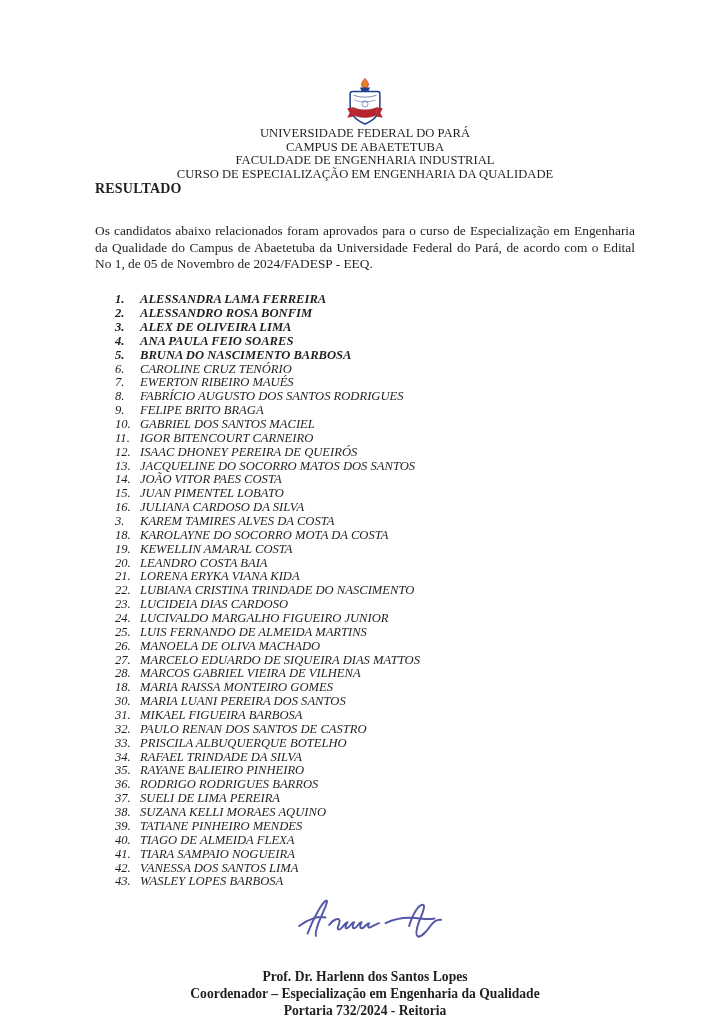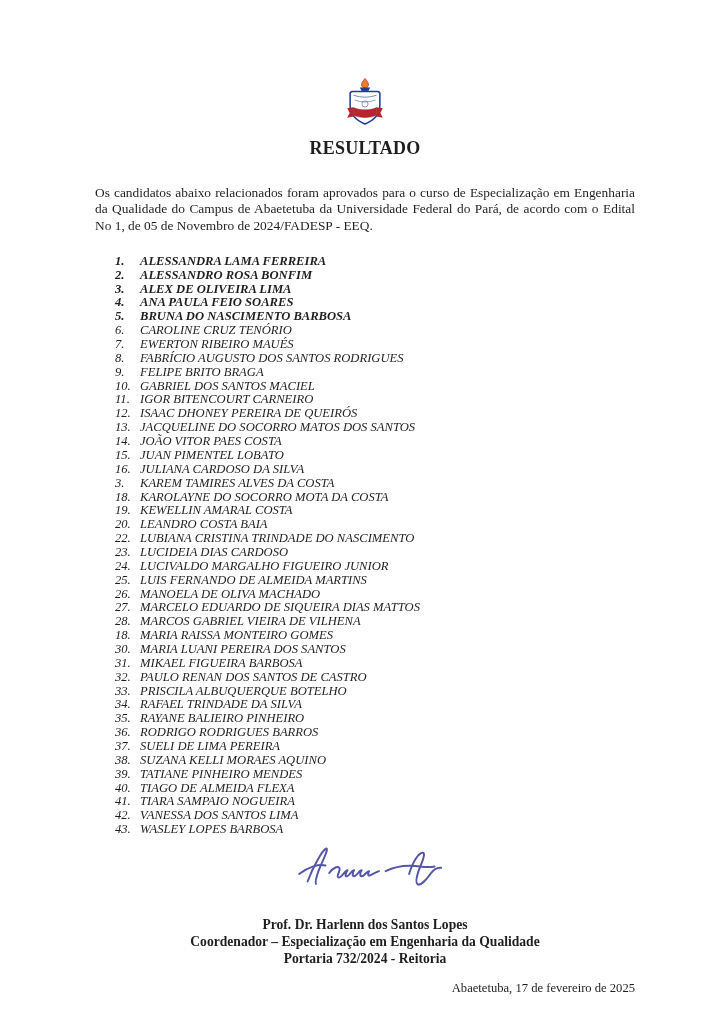--- a/index.html
+++ b/index.html
@@ -21,24 +21,23 @@
     height:48px;
     margin-bottom:0;
   }
   .hdr{
     text-align:center;
     font-size:12.6px;
     line-height:13.6px;
     margin-top:1px;
   }
   .doc-title{
-    text-align:center;
     font-weight:bold;
-    font-size:18px;
-    margin:12px 0 0 0;
+    font-size:14px;
+    margin:0 0 0 0;
     letter-spacing:.2px;
   }
   .intro{
     margin:26px 0 0 0;
     font-size:13.4px;
     line-height:16.3px;
     text-align:justify;
   }
   .list{
     margin:21px 0 0 20px;
@@ -90,20 +89,26 @@
       <path d="M8,18 Q20,22 32,18" fill="none" stroke="var(--logo-blue)" stroke-width="0.9" opacity="0.7"></path>
       <path d="M9,23 Q20,27 31,23" fill="none" stroke="var(--logo-blue)" stroke-width="0.9" opacity="0.55"></path>
       <circle cx="20" cy="27" r="3.2" fill="none" stroke="var(--logo-blue)" stroke-width="0.9" opacity="0.6"></circle>
 
       <path d="M1.5,31.5 L8,30.5 L8,40 L1.5,41.5 L4,36.5 Z" fill="var(--logo-red)"></path>
       <path d="M38.5,31.5 L32,30.5 L32,40 L38.5,41.5 L36,36.5 Z" fill="var(--logo-red)"></path>
       <path d="M8,30.8 C14,34 26,34 32,30.8 L32,38.6 C26,42 14,42 8,38.6 Z" fill="var(--logo-red)" stroke="#8f1b22" stroke-width="0.5"></path>
     </svg>
   </div>
 
+  <div class="hdr">
+    <div>UNIVERSIDADE FEDERAL DO PARÁ</div>
+    <div>CAMPUS DE ABAETETUBA</div>
+    <div>FACULDADE DE ENGENHARIA INDUSTRIAL</div>
+    <div>CURSO DE ESPECIALIZAÇÃO EM ENGENHARIA DA QUALIDADE</div>
+  </div>
 
   <div class="doc-title">RESULTADO</div>
 
   <p class="intro">Os candidatos abaixo relacionados foram aprovados para o curso de Especialização em Engenharia da Qualidade do Campus de Abaetetuba da Universidade Federal do Pará, de acordo com o Edital No 1, de 05 de Novembro de 2024/FADESP - EEQ.</p>
 
   <div class="list">
       <div class="row bold"><span class="num">1.</span><span class="cname">ALESSANDRA LAMA FERREIRA</span></div>
       <div class="row bold"><span class="num">2.</span><span class="cname">ALESSANDRO ROSA BONFIM</span></div>
       <div class="row bold"><span class="num">3.</span><span class="cname">ALEX DE OLIVEIRA LIMA</span></div>
       <div class="row bold"><span class="num">4.</span><span class="cname">ANA PAULA FEIO SOARES</span></div>
@@ -116,20 +121,21 @@
       <div class="row"><span class="num">11.</span><span class="cname">IGOR BITENCOURT CARNEIRO</span></div>
       <div class="row"><span class="num">12.</span><span class="cname">ISAAC DHONEY PEREIRA DE QUEIRÓS</span></div>
       <div class="row"><span class="num">13.</span><span class="cname">JACQUELINE DO SOCORRO MATOS DOS SANTOS</span></div>
       <div class="row"><span class="num">14.</span><span class="cname">JOÃO VITOR PAES COSTA</span></div>
       <div class="row"><span class="num">15.</span><span class="cname">JUAN PIMENTEL LOBATO</span></div>
       <div class="row"><span class="num">16.</span><span class="cname">JULIANA CARDOSO DA SILVA</span></div>
       <div class="row"><span class="num">3.</span><span class="cname">KAREM TAMIRES ALVES DA COSTA</span></div>
       <div class="row"><span class="num">18.</span><span class="cname">KAROLAYNE DO SOCORRO MOTA DA COSTA</span></div>
       <div class="row"><span class="num">19.</span><span class="cname">KEWELLIN AMARAL COSTA</span></div>
       <div class="row"><span class="num">20.</span><span class="cname">LEANDRO COSTA BAIA</span></div>
+      <div class="row"><span class="num">21.</span><span class="cname">LORENA ERYKA VIANA KIDA</span></div>
       <div class="row"><span class="num">22.</span><span class="cname">LUBIANA CRISTINA TRINDADE DO NASCIMENTO</span></div>
       <div class="row"><span class="num">23.</span><span class="cname">LUCIDEIA DIAS CARDOSO</span></div>
       <div class="row"><span class="num">24.</span><span class="cname">LUCIVALDO MARGALHO FIGUEIRO JUNIOR</span></div>
       <div class="row"><span class="num">25.</span><span class="cname">LUIS FERNANDO DE ALMEIDA MARTINS</span></div>
       <div class="row"><span class="num">26.</span><span class="cname">MANOELA DE OLIVA MACHADO</span></div>
       <div class="row"><span class="num">27.</span><span class="cname">MARCELO EDUARDO DE SIQUEIRA DIAS MATTOS</span></div>
       <div class="row"><span class="num">28.</span><span class="cname">MARCOS GABRIEL VIEIRA DE VILHENA</span></div>
       <div class="row"><span class="num">18.</span><span class="cname">MARIA RAISSA MONTEIRO GOMES</span></div>
       <div class="row"><span class="num">30.</span><span class="cname">MARIA LUANI PEREIRA DOS SANTOS</span></div>
       <div class="row"><span class="num">31.</span><span class="cname">MIKAEL FIGUEIRA BARBOSA</span></div>

